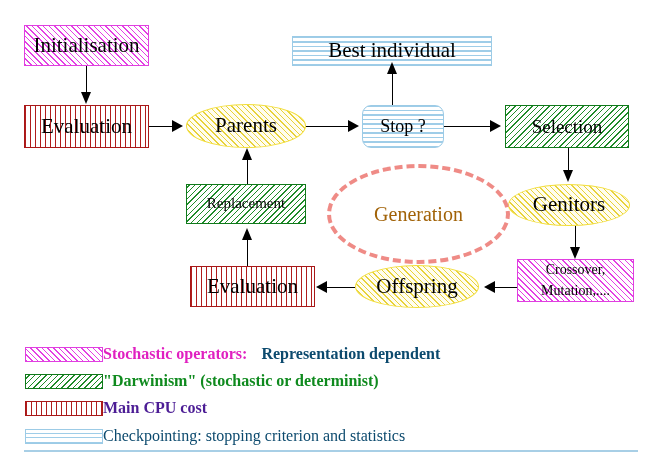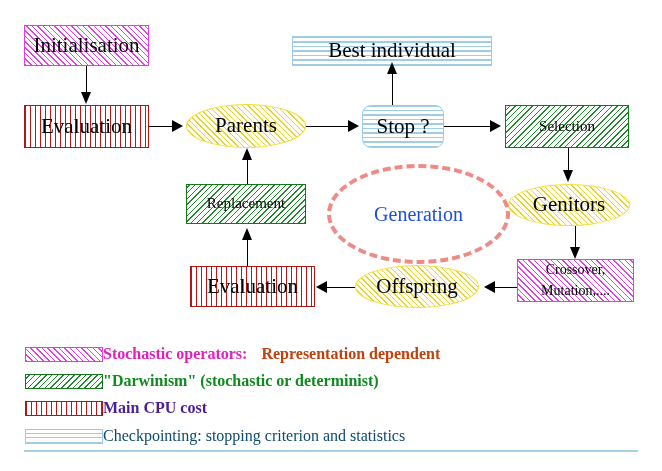--- a/index.html
+++ b/index.html
@@ -39,39 +39,39 @@
 
   .ellipse{border-radius:50%;}
   .rounded{border-radius:9px;}
 
   
   .gen-ellipse{
     position:absolute;border-radius:50%;
     border:4px dashed #ef8b86;background:transparent;
     display:flex;align-items:center;justify-content:center;
   }
-  .gen-label{color:#1d4ed8;font-size:20px;font-family:"Liberation Serif",serif;}
+  .gen-label{color:#a16207;font-size:20px;font-family:"Liberation Serif",serif;}
 
   
   .edge{position:absolute;background:#000;}
   .eh{height:1.3px;}
   .ev{width:1.3px;}
   .arrow{position:absolute;width:0;height:0;}
   .ar-right{border-top:6px solid transparent;border-bottom:6px solid transparent;border-left:11px solid #000;}
   .ar-left {border-top:6px solid transparent;border-bottom:6px solid transparent;border-right:11px solid #000;}
   .ar-down {border-left:5px solid transparent;border-right:5px solid transparent;border-top:12px solid #000;}
   .ar-up   {border-left:5px solid transparent;border-right:5px solid transparent;border-bottom:12px solid #000;}
 
   
   #legend{position:absolute;left:0;top:338px;width:662px;}
   .leg-row{position:absolute;left:25px;height:22px;display:flex;align-items:center;}
   .swatch{width:78px;height:15px;box-sizing:border-box;flex:0 0 auto;}
   .leg-text{font-size:16px;white-space:nowrap;font-family:"Liberation Serif",serif;font-weight:bold;}
   .t-magenta{color:#e020c0;}
-  .t-gold{color:#c2410c;text-align:center;}
+  .t-gold{color:#0c4a6e;text-align:center;}
   .t-green{color:#0f8a1e;}
   .t-red{color:#4c1d95;}
   .t-blue{color:#0c4a6e;}
   .leg-text.light{font-weight:normal;}
 
   .hr-bottom{position:absolute;left:24px;top:450px;width:614px;height:2px;background:#a8cfe6;}
 </style>
 </head>
 <body>
 
@@ -86,25 +86,25 @@
   </div>
 
   <div class="node fill-yellow ellipse" style="left:186px;top:104px;width:120px;height:44px;font-size:21px;">
     <span>Parents</span>
   </div>
 
   <div class="node fill-blue" style="left:292px;top:36px;width:200px;height:30px;font-size:21px;">
     <span>Best individual</span>
   </div>
 
-  <div class="node fill-blue rounded" style="left:362px;top:105px;width:82px;height:43px;font-size:21px;">
+  <div class="node fill-blue rounded" style="left:362px;top:105px;width:82px;height:43px;font-size:18px;">
     <span>Stop ?</span>
   </div>
 
-  <div class="node fill-green" style="left:505px;top:105px;width:124px;height:43px;font-size:15px;">
+  <div class="node fill-green" style="left:505px;top:105px;width:124px;height:43px;font-size:19px;">
     <span>Selection</span>
   </div>
 
   <div class="node fill-yellow ellipse" style="left:508px;top:184px;width:122px;height:42px;font-size:21px;">
     <span>Genitors</span>
   </div>
 
   <div class="node fill-magenta" style="left:517px;top:259px;width:117px;height:43px;font-size:14px;flex-direction:column;gap:6px;">
     <span>Crossover,</span>
     <span>Mutation,....</span>

